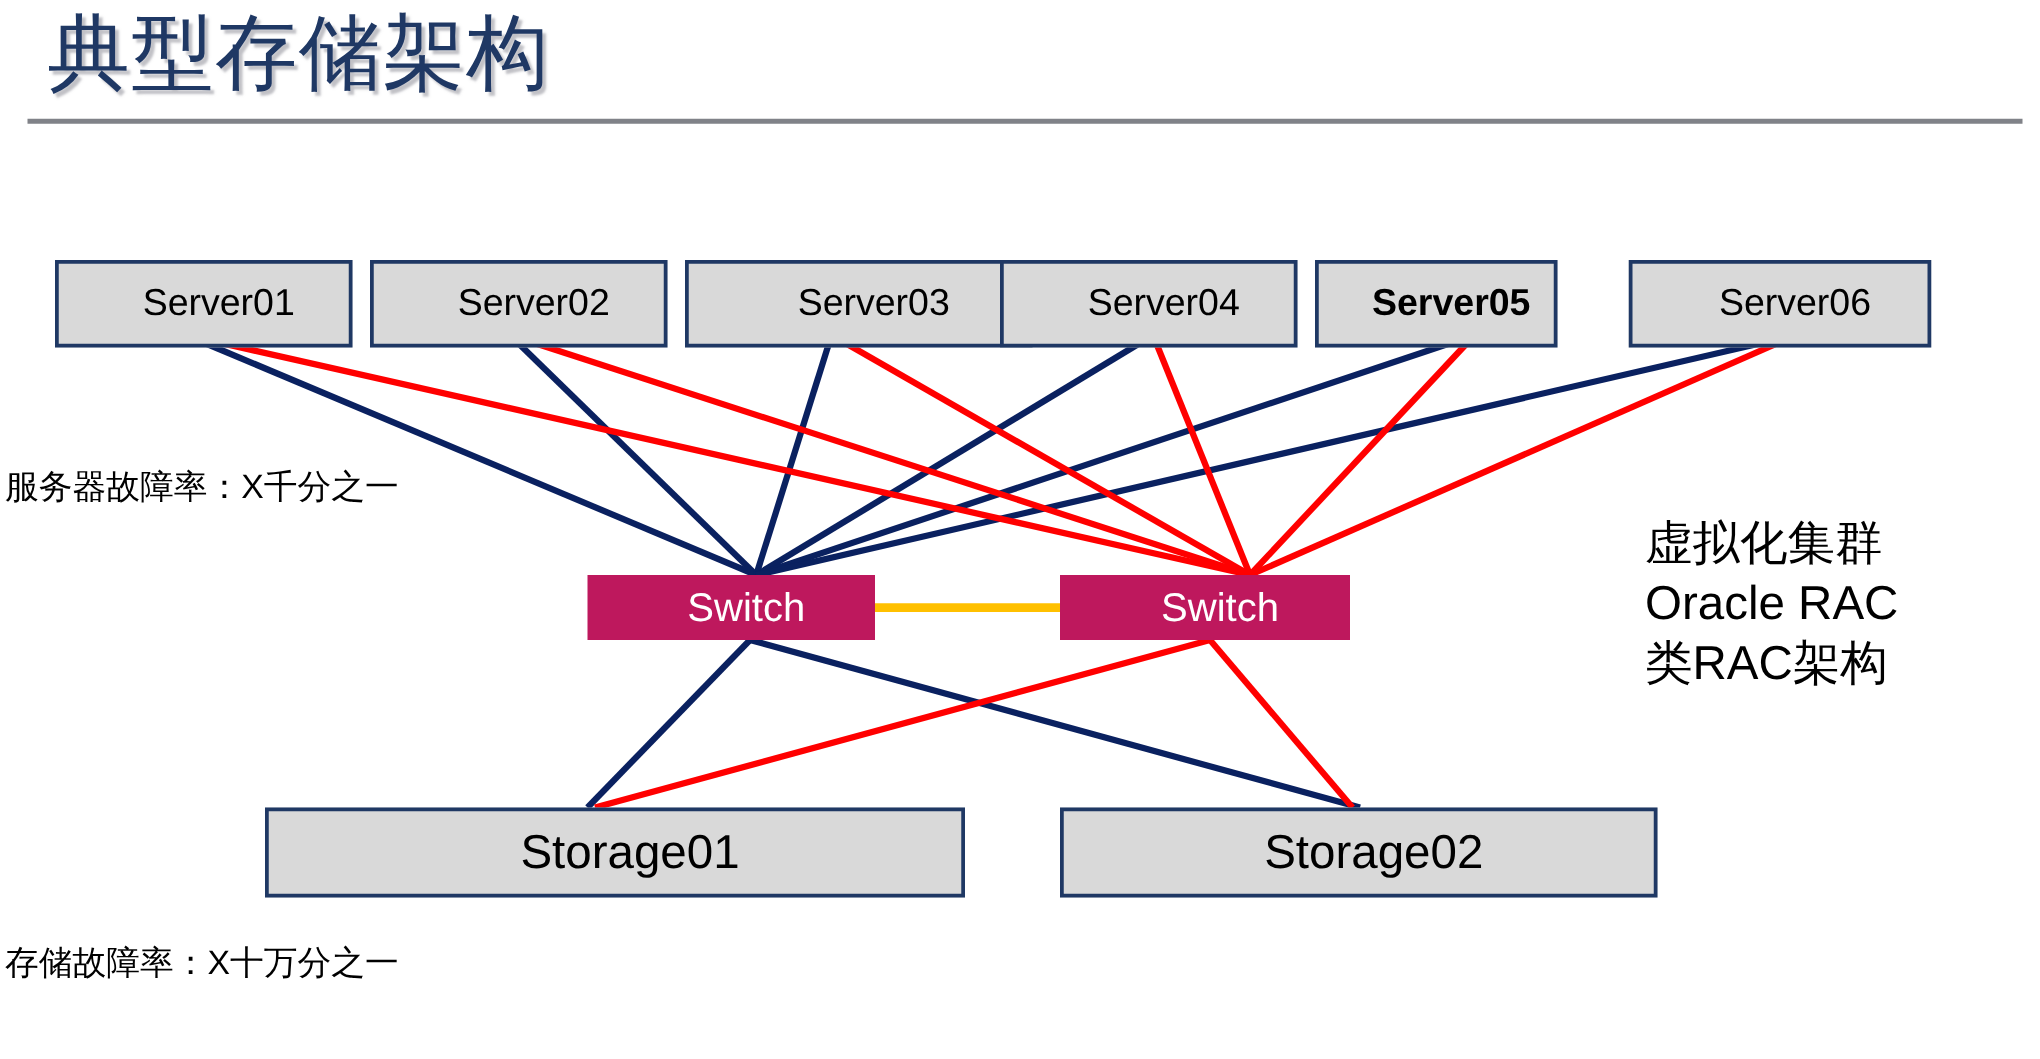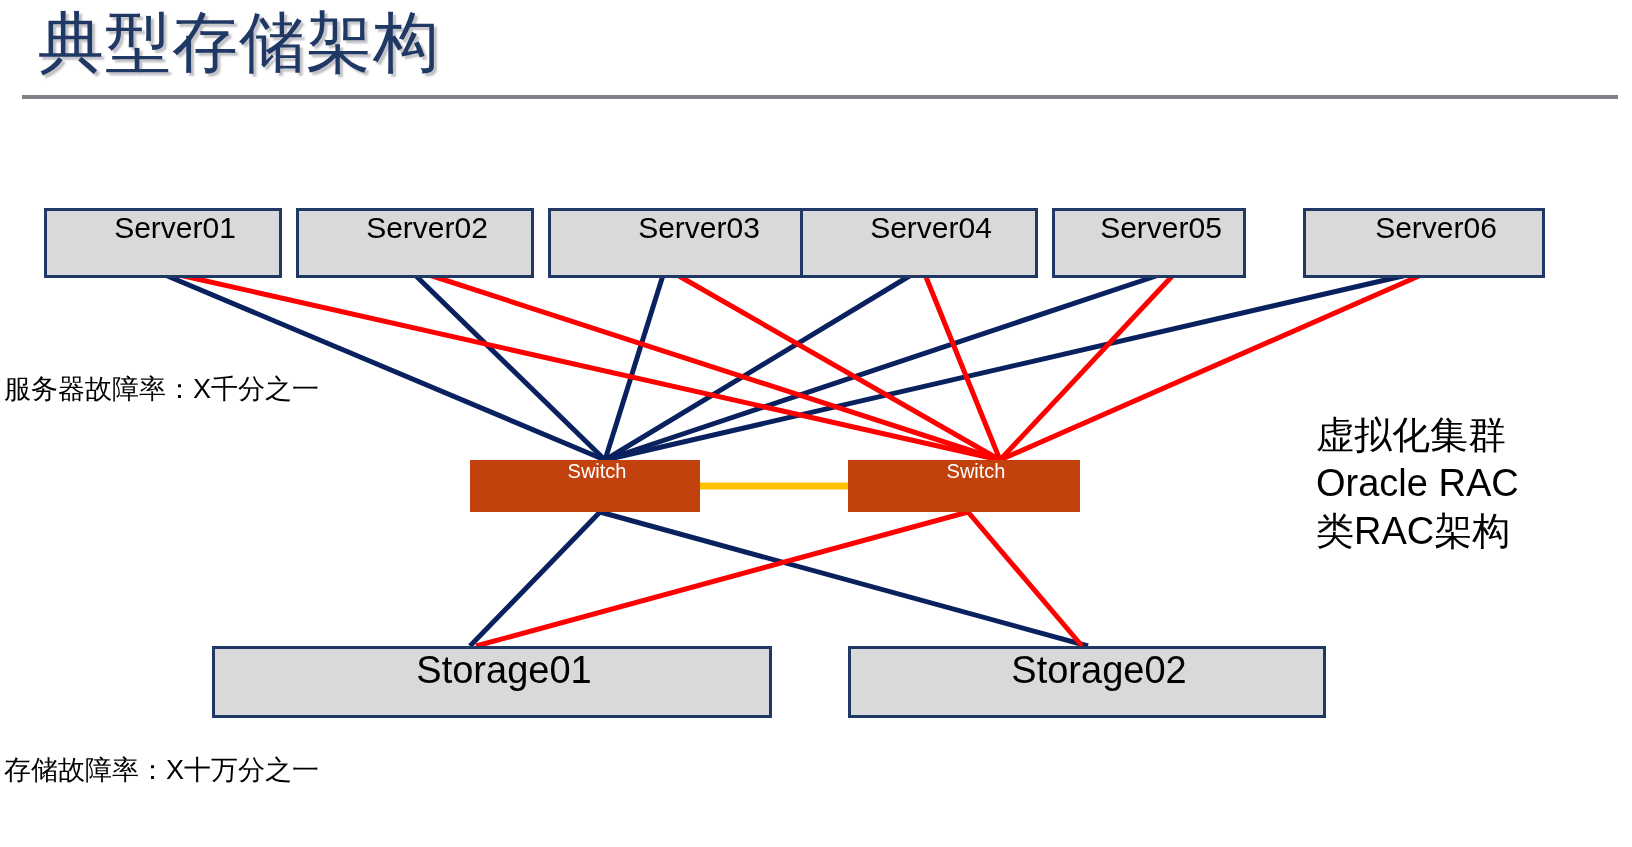--- a/index.html
+++ b/index.html
@@ -47,36 +47,37 @@
     top: 0;
     width: 1632px;
     height: 847px;
   }
 
   
   .node {
     position: absolute;
     box-sizing: border-box;
     display: flex;
+    align-items: center;
     justify-content: center;
     white-space: nowrap;
     padding-left: 24px;
   }
   .server-box {
     background: #D9D9D9;
     border: 3px solid #1F3864;
     font-size: 30px;
     color: #000000;
     height: 70px;
     top: 208px;
   }
   .switch-box {
-    background: #c2410c;
+    background: #be185d;
     color: #FFFFFF;
-    font-size: 20px;
+    font-size: 32px;
     height: 52px;
     top: 460px;
     border: none;
   }
   .storage-box {
     background: #D9D9D9;
     border: 3px solid #1F3864;
     font-size: 38px;
     color: #000000;
     height: 72px;
@@ -139,21 +140,21 @@
       </div>
       <div class="node server-box" style="left: 296px; width: 238px;">
         <span>Server02</span>
       </div>
       <div class="node server-box" style="left: 548px; width: 278px;">
         <span>Server03</span>
       </div>
       <div class="node server-box" style="left: 800px; width: 238px;">
         <span>Server04</span>
       </div>
-      <div class="node server-box" style="left: 1052px; width: 194px;">
+      <div class="node server-box" style="left: 1052px; width: 194px; font-weight: bold;">
         <span>Server05</span>
       </div>
       <div class="node server-box" style="left: 1303px; width: 242px;">
         <span>Server06</span>
       </div>
       <div class="node switch-box" style="left: 470px; width: 230px;">
         <span>Switch</span>
       </div>
       <div class="node switch-box" style="left: 848px; width: 232px;">
         <span>Switch</span>

